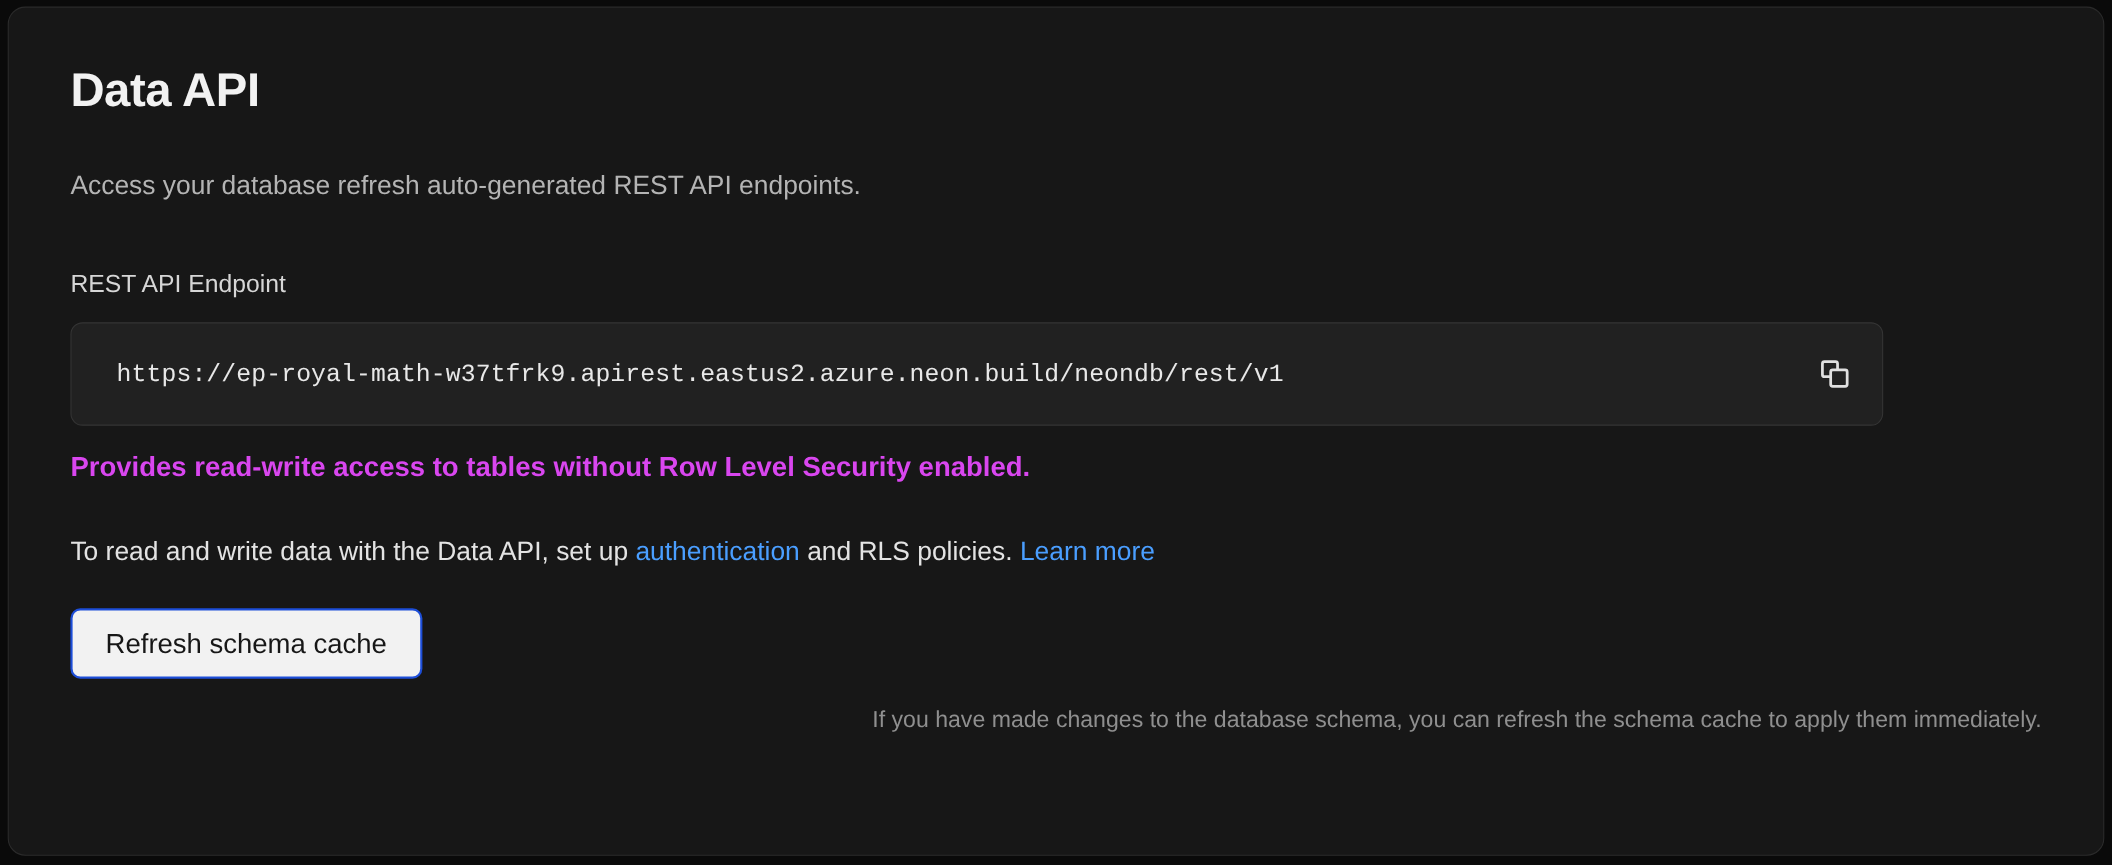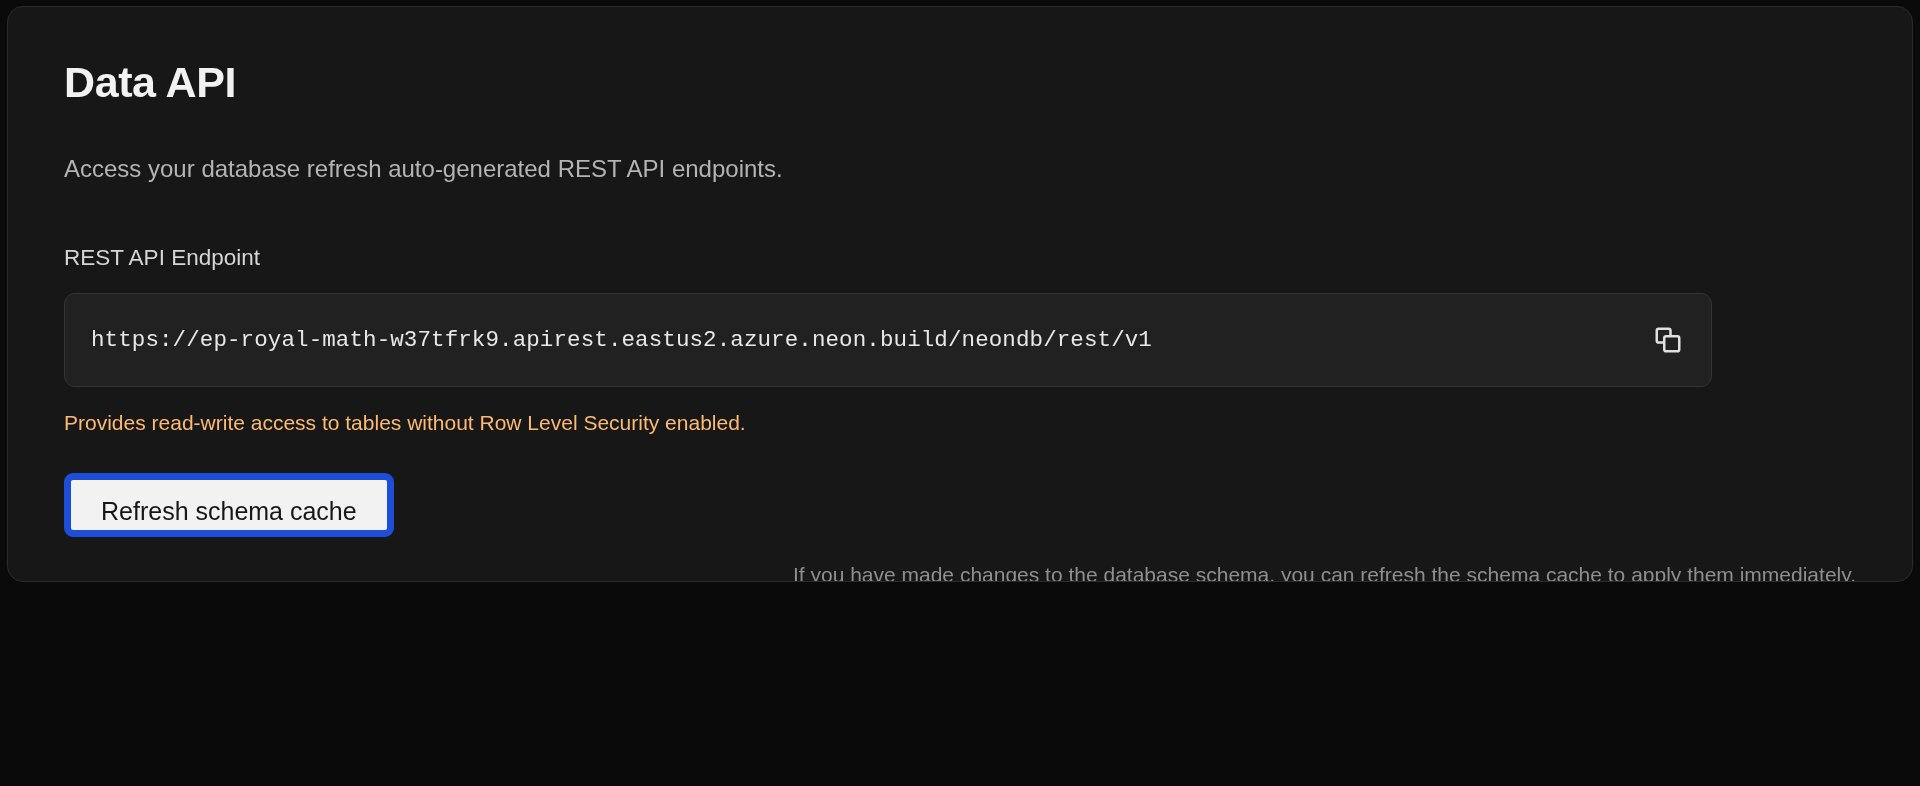--- a/index.html
+++ b/index.html
@@ -11,21 +11,21 @@
     background: #0a0a0a;
     font-family: "Liberation Sans", sans-serif;
     -webkit-font-smoothing: antialiased;
   }
 
   .card {
     position: absolute;
     left: 7px;
     top: 6px;
     width: 1906px;
-    height: 576px;
+    height: 772px;
     background: #171717;
     border: 1px solid #2b2b2b;
     border-radius: 16px;
     overflow: hidden;
   }
 
   .card-inner {
     padding: 52px 56px 0 56px;
   }
 
@@ -57,20 +57,21 @@
   .endpoint-row {
     position: relative;
     margin-top: 22px;
     width: 1648px;
     height: 94px;
     background: #212121;
     border: 1px solid #343434;
     border-radius: 11px;
     display: flex;
     align-items: center;
+    padding-left: 15px;
   }
 
   .endpoint-value {
     flex: 1;
     padding: 0 26px;
     font-family: "Liberation Mono", "DejaVu Sans Mono", monospace;
     font-size: 22.5px;
     color: #e8e8e8;
     letter-spacing: 0.1px;
     white-space: nowrap;
@@ -89,24 +90,24 @@
     justify-content: center;
     background: transparent;
     border: 0;
     cursor: pointer;
     padding: 0;
   }
   .copy-btn svg { display: block; }
 
   .helper-text {
     margin: 22px 0 0 0;
-    font-size: 21px;
+    font-size: 25px;
     line-height: 1.3;
-    color: #fdba74;
-    font-weight: 400;
+    color: #d946ef;
+    font-weight: 700;
   }
 
   .info-line {
     margin: 44px 0 0 0;
     font-size: 24px;
     line-height: 1.3;
     color: #e3e3e3;
     font-weight: 400;
   }
   .info-line a {
@@ -115,21 +116,21 @@
   }
 
   .refresh-btn {
     display: inline-block;
     margin-top: 36px;
     padding: 0 30px;
     height: 64px;
     line-height: 62px;
     background: #f2f2f2;
     color: #171717;
-    border: 7px solid #1d4ed8;
+    border: 2px solid #1d4ed8;
     border-radius: 9px;
     font-family: "Liberation Sans", sans-serif;
     font-size: 25px;
     font-weight: 400;
     cursor: pointer;
   }
 
   .footer-note {
     margin: 24px 0 0 0;
     font-size: 21px;
@@ -158,19 +159,22 @@
           <svg width="30" height="30" viewBox="0 0 24 24" fill="none" stroke="#e0e0e0" stroke-width="2" stroke-linecap="round" stroke-linejoin="round">
             <rect x="3" y="3" width="11" height="11" rx="1.5"></rect>
             <rect x="9" y="9" width="12" height="12" rx="1.5" fill="#212121"></rect>
           </svg>
         </span>
       </button>
     </div>
 
     <p class="helper-text">Provides read-write access to tables without Row Level Security enabled.</p>
 
+    <p class="info-line">
+      <span>To read and write data with the Data API, set up </span><a href="#">authentication</a><span> and RLS policies. </span><a href="#">Learn more</a>
+    </p>
 
     <button class="refresh-btn">Refresh schema cache</button>
 
     <p class="footer-note">If you have made changes to the database schema, you can refresh the schema cache to apply them immediately.</p>
 
   </div>
 </div>
 
 </body></html>

